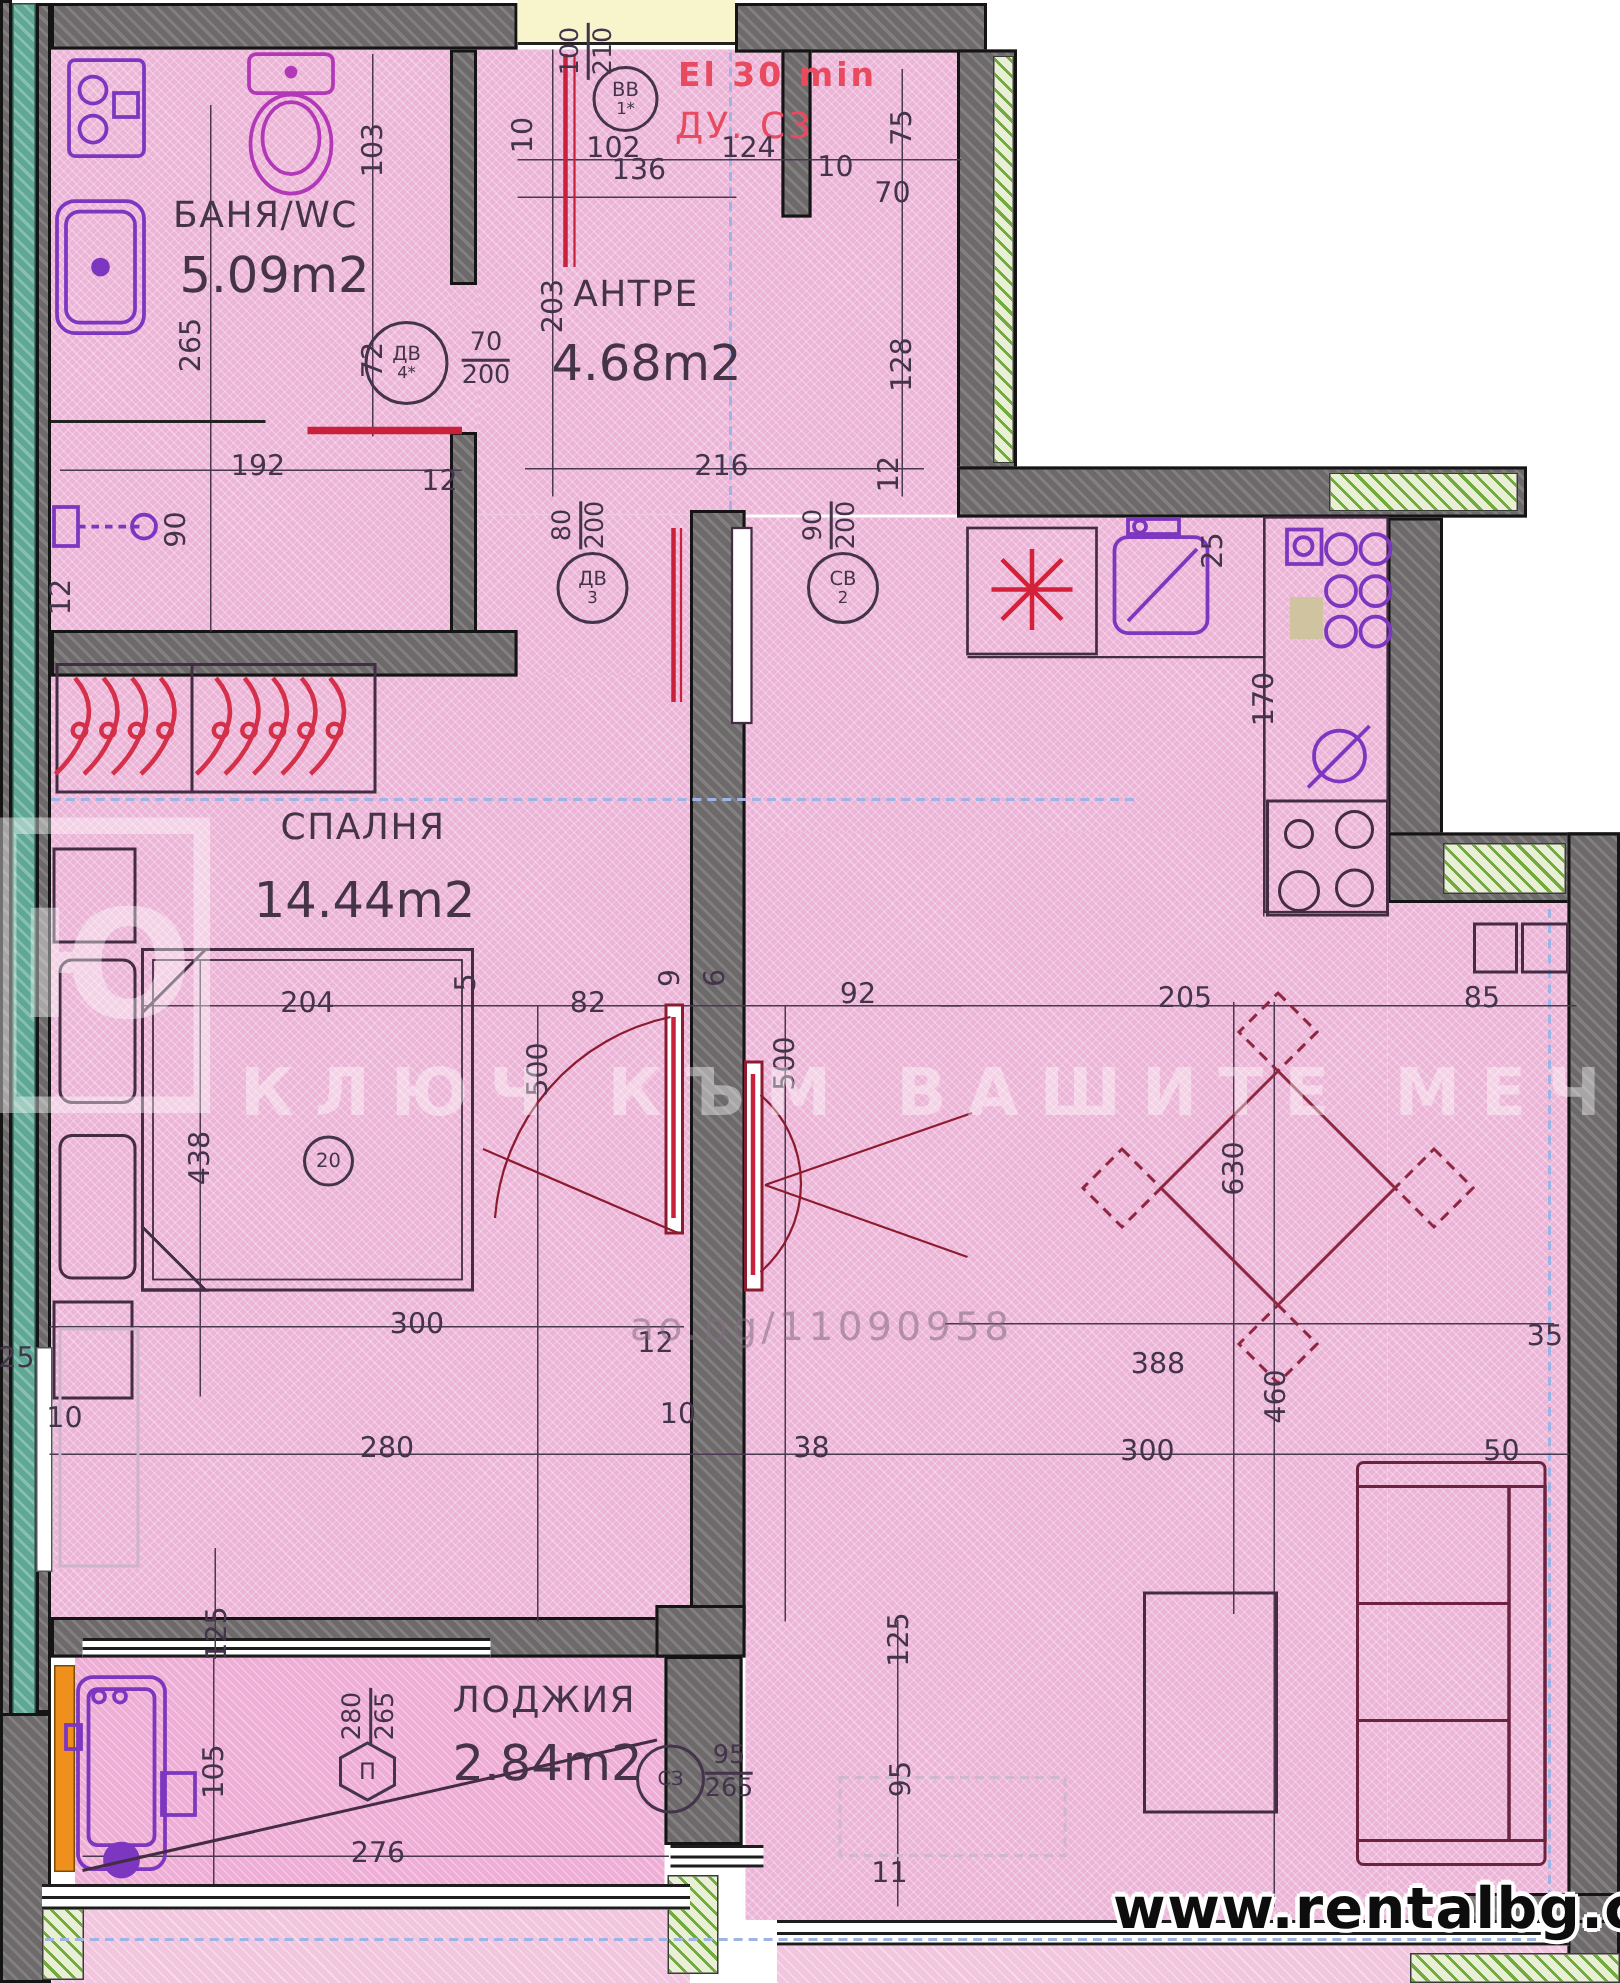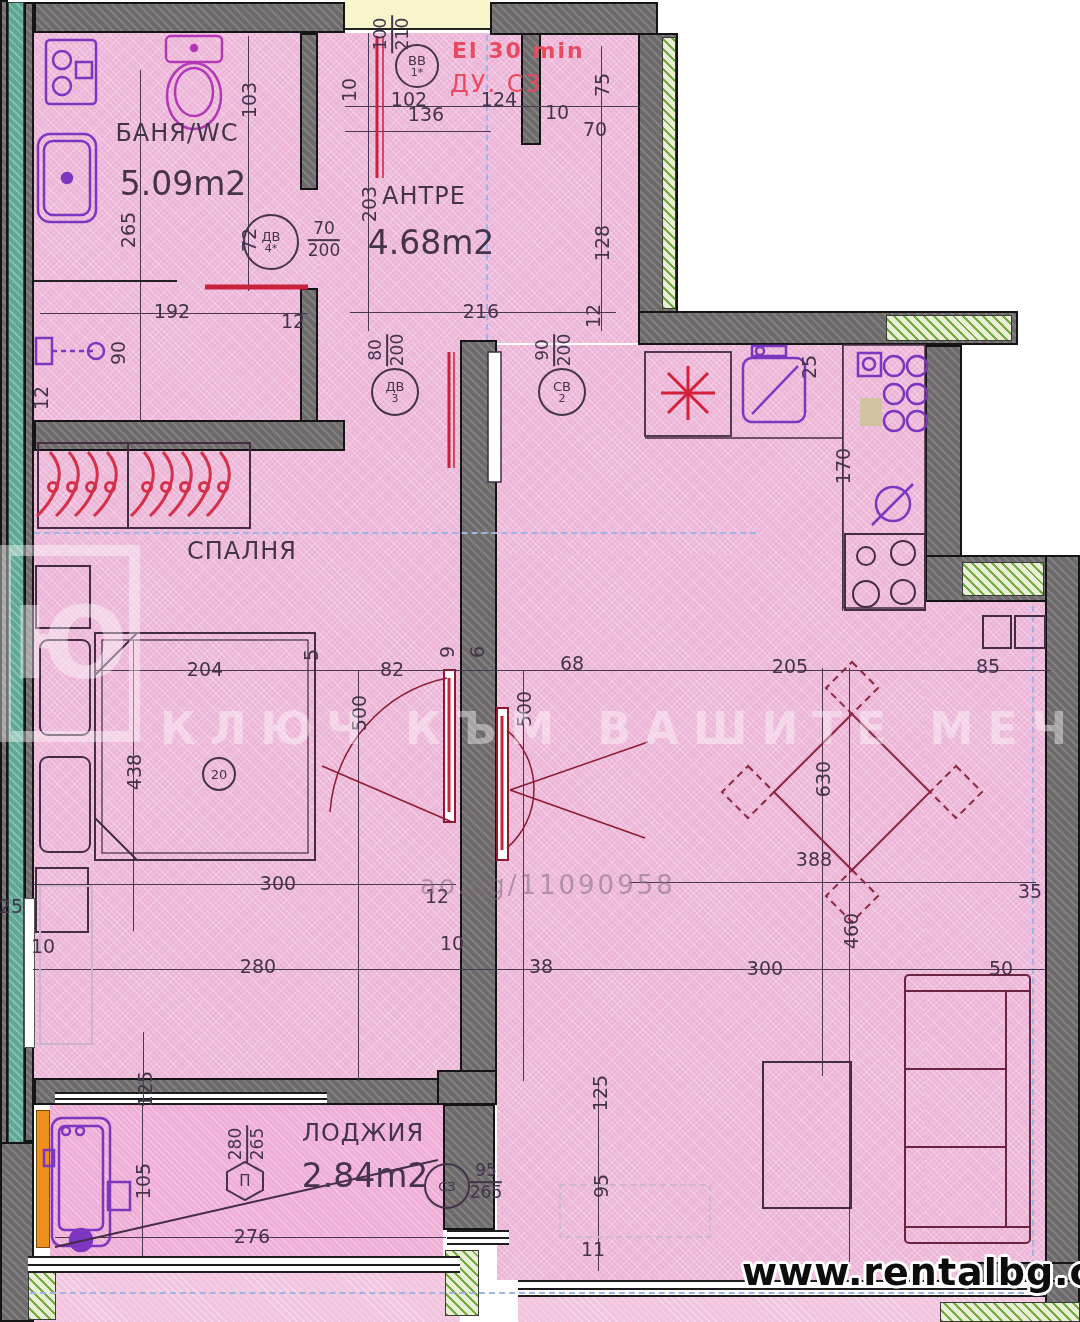--- a/index.html
+++ b/index.html
@@ -314,25 +314,26 @@
     </g>
     <g>
       <rect x="497" y="708" width="11" height="152" fill="#fff" stroke="#8c1b30" stroke-width="2"></rect>
       <line x1="502" y1="716" x2="502" y2="850" stroke="#c9203c" stroke-width="3"></line>
       <path d="M507 730 A78 78 0 0 1 507 848" stroke="#8c1b30" stroke-width="1.5"></path>
       <line x1="510" y1="790" x2="648" y2="742" stroke="#8c1b30" stroke-width="1.5"></line>
       <line x1="510" y1="790" x2="645" y2="838" stroke="#8c1b30" stroke-width="1.5"></line>
     </g>
   </svg>
 
-  <div class="room-name" style="left:177px;top:133px;">БАНЯ/WC</div>
+  <div class="room-name" style="left:177px;top:143px;">БАНЯ/WC</div>
   <div class="room-area" style="left:183px;top:183px;">5.09m2</div>
   <div class="room-name" style="left:424px;top:196px;">АНТРЕ</div>
   <div class="room-area" style="left:431px;top:242px;">4.68m2</div>
   <div class="room-name" style="left:242px;top:551px;">СПАЛНЯ</div>
+  <div class="room-area" style="left:243px;top:600px;">14.44m2</div>
   <div class="room-name" style="left:363px;top:1133px;">ЛОДЖИЯ</div>
   <div class="room-area" style="left:365px;top:1175px;">2.84m2</div>
 
   <div class="redtxt" style="left:452px;top:38px;font-weight:bold;">El 30 min</div>
   <div class="redtxt" style="left:450px;top:70px;font-size:24px;">ДУ. С3</div>
 
   <div class="abs" id="dim-layer" style="left:0;top:0;width:1080px;height:1322px;">
       <span class="dim rot" style="left: 128px; top: 230px;">265</span>
       <span class="dim rot" style="left: 249px; top: 100px;">103</span>
       <span class="dim rot" style="left: 249px; top: 240px;">72</span>
@@ -349,35 +350,35 @@
       <span class="dim rot" style="left: 602px; top: 85px;">75</span>
       <span class="dim rot" style="left: 602px; top: 243px;">128</span>
       <span class="dim rot" style="left: 369px; top: 204px;">203</span>
       <span class="dim" style="left: 481px; top: 311px;">216</span>
       <span class="dim rot" style="left: 593px; top: 316px;">12</span>
       <span class="dim" style="left: 205px; top: 669px;">204</span>
       <span class="dim rot" style="left: 311px; top: 655px;">5</span>
       <span class="dim" style="left: 392px; top: 669px;">82</span>
       <span class="dim rot" style="left: 447px; top: 652px;">9</span>
       <span class="dim rot" style="left: 477px; top: 652px;">6</span>
-      <span class="dim" style="left: 572px; top: 663px;">68</span>
+      <span class="dim" style="left: 572px; top: 663px;">92</span>
       <span class="dim rot" style="left: 359px; top: 713px;">500</span>
       <span class="dim rot" style="left: 524px; top: 709px;">500</span>
       <span class="dim rot" style="left: 134px; top: 772px;">438</span>
       <span class="dim" style="left: 437px; top: 896px;">12</span>
       <span class="dim" style="left: 452px; top: 943px;">10</span>
       <span class="dim" style="left: 11px; top: 906px;">25</span>
       <span class="dim" style="left: 43px; top: 946px;">10</span>
       <span class="dim" style="left: 278px; top: 883px;">300</span>
       <span class="dim" style="left: 258px; top: 966px;">280</span>
       <span class="dim" style="left: 541px; top: 966px;">38</span>
       <span class="dim" style="left: 790px; top: 666px;">205</span>
       <span class="dim" style="left: 988px; top: 666px;">85</span>
       <span class="dim rot" style="left: 823px; top: 779px;">630</span>
-      <span class="dim" style="left: 772px; top: 859px; margin-left: 42px;">388</span>
+      <span class="dim" style="left: 772px; top: 910px;">388</span>
       <span class="dim" style="left: 1030px; top: 891px;">35</span>
       <span class="dim rot" style="left: 851px; top: 931px;">460</span>
       <span class="dim" style="left: 765px; top: 968px;">300</span>
       <span class="dim" style="left: 1001px; top: 968px;">50</span>
       <span class="dim rot" style="left: 809px; top: 367px;">25</span>
       <span class="dim rot" style="left: 843px; top: 466px;">170</span>
       <span class="dim rot" style="left: 601px; top: 1186px;">95</span>
       <span class="dim rot" style="left: 600px; top: 1093px;">125</span>
       <span class="dim" style="left: 593px; top: 1249px; text-align: right;">11</span>
       <span class="dim rot" style="left: 143px; top: 1181px;">105</span>

